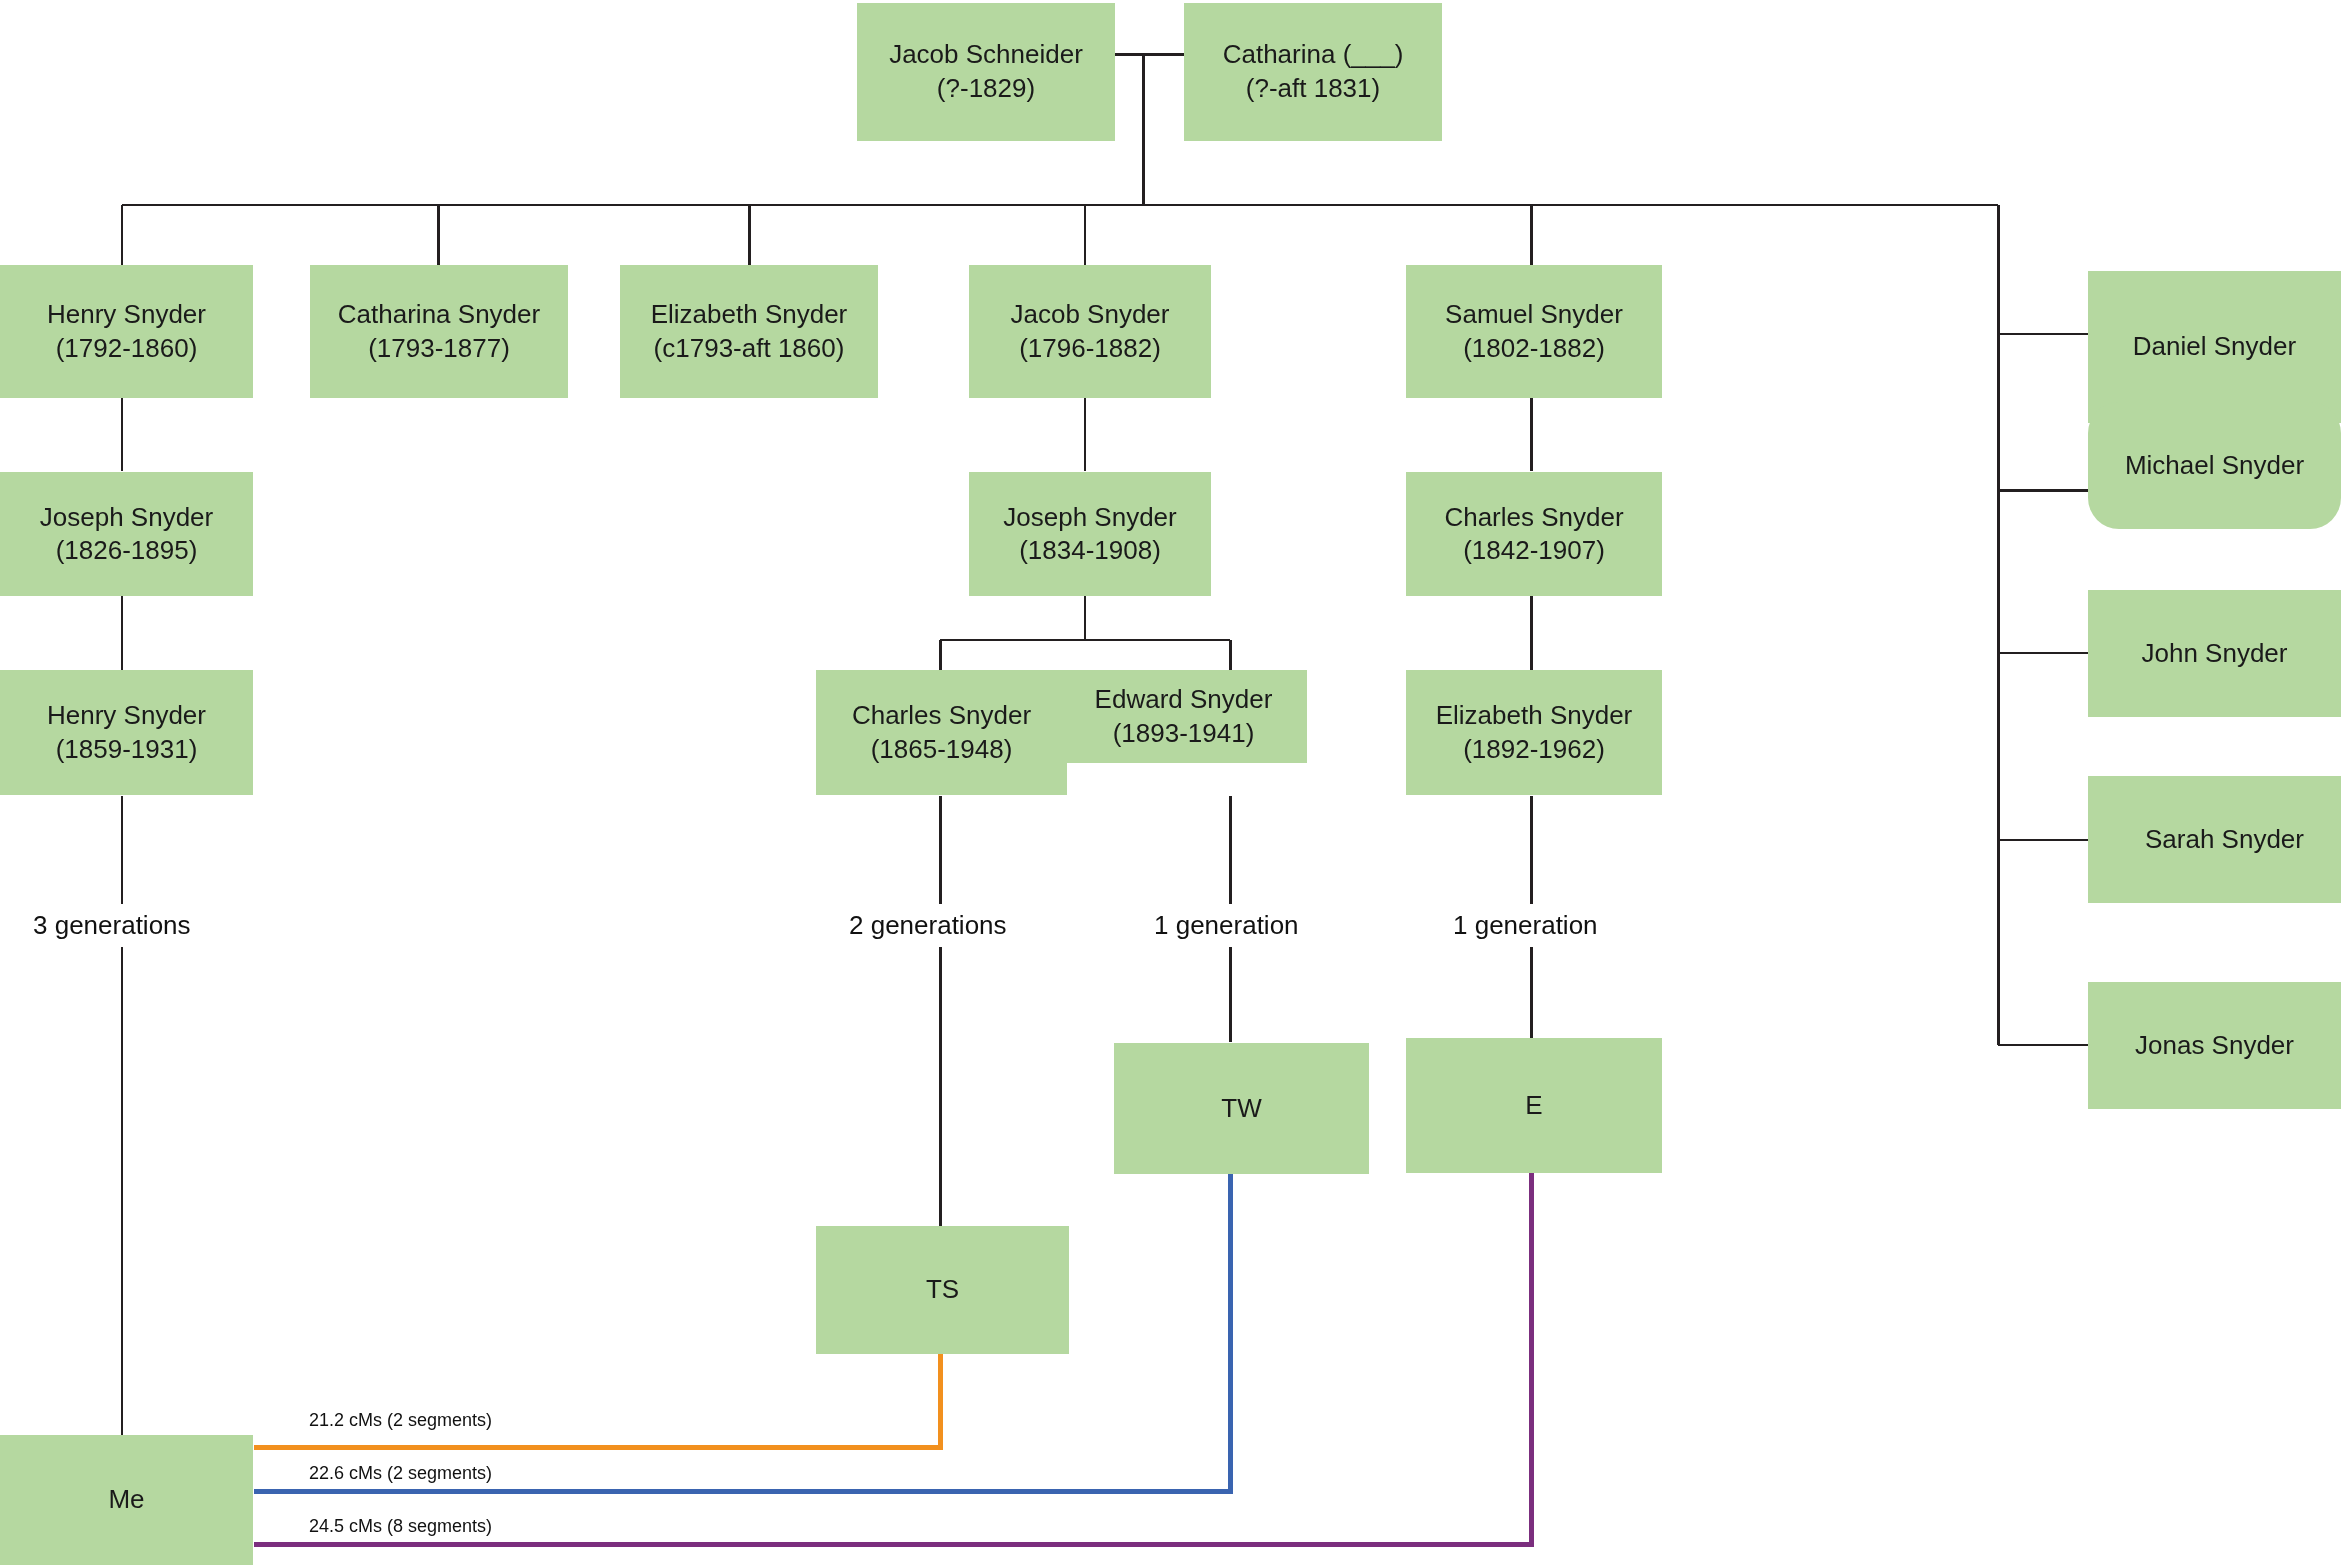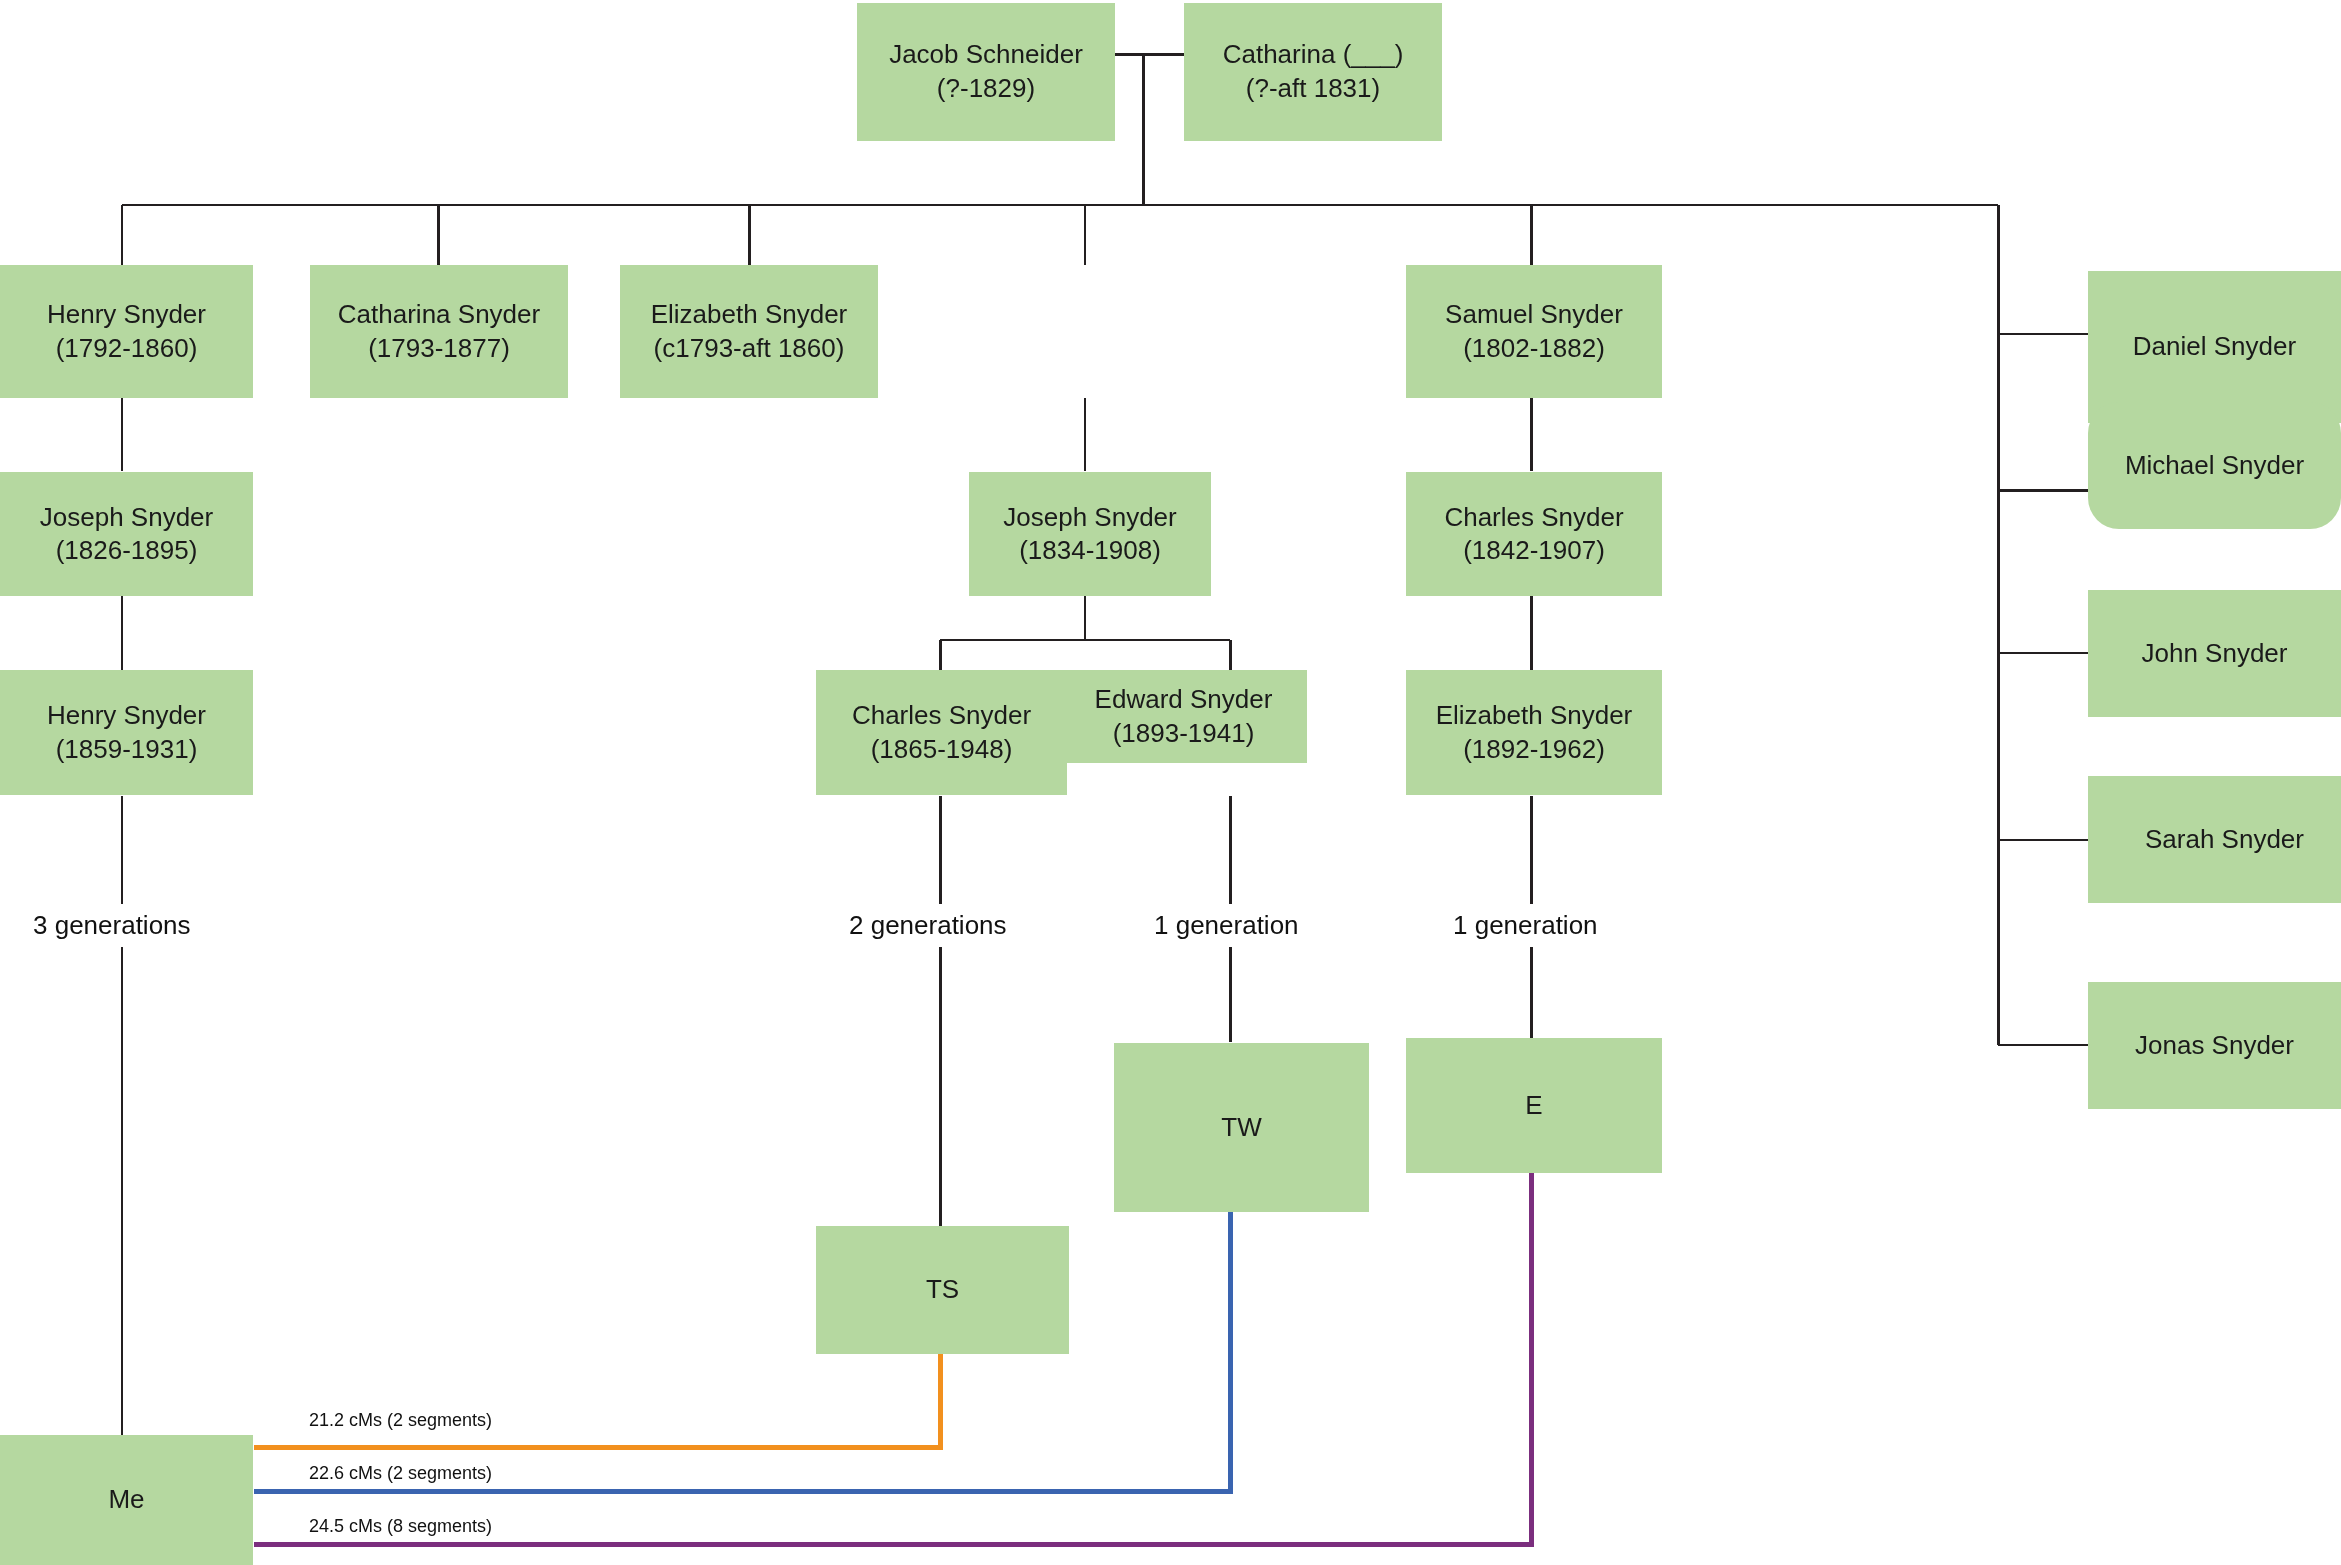--- a/index.html
+++ b/index.html
@@ -136,20 +136,24 @@
   <div class="node-box" style="left:310px; top:265px; width:258px; height:133px;">
     <span class="node-text">Catharina Snyder
 (1793-1877)</span>
   </div>
 
   <div class="node-box" style="left:620px; top:265px; width:258px; height:133px;">
     <span class="node-text">Elizabeth Snyder
 (c1793-aft 1860)</span>
   </div>
 
+  <div class="node-box" style="left:969px; top:265px; width:242px; height:133px;">
+    <span class="node-text">Jacob Snyder
+(1796-1882)</span>
+  </div>
 
   <div class="node-box" style="left:1406px; top:265px; width:256px; height:133px;">
     <span class="node-text">Samuel Snyder
 (1802-1882)</span>
   </div>
 
   <div class="node-box" style="left:2088px; top:271px; width:253px; height:152px;">
     <span class="node-text">Daniel Snyder</span>
   </div>
 
@@ -205,21 +209,21 @@
   </div>
 
   <div class="gen-label" style="left:33px; top:910px;">3 generations</div>
 
   <div class="gen-label" style="left:849px; top:910px;">2 generations</div>
 
   <div class="gen-label" style="left:1154px; top:910px;">1 generation</div>
 
   <div class="gen-label" style="left:1453px; top:910px;">1 generation</div>
 
-  <div class="node-box" style="left:1114px; top:1043px; width:255px; height:169px;">
+  <div class="node-box" style="left:1114px; top:1043px; width:255px; height:131px;">
     <span class="node-text">TW</span>
   </div>
 
   <div class="node-box" style="left:1406px; top:1038px; width:256px; height:135px;">
     <span class="node-text">E</span>
   </div>
 
   <div class="node-box" style="left:816px; top:1226px; width:253px; height:128px;">
     <span class="node-text">TS</span>
   </div>

